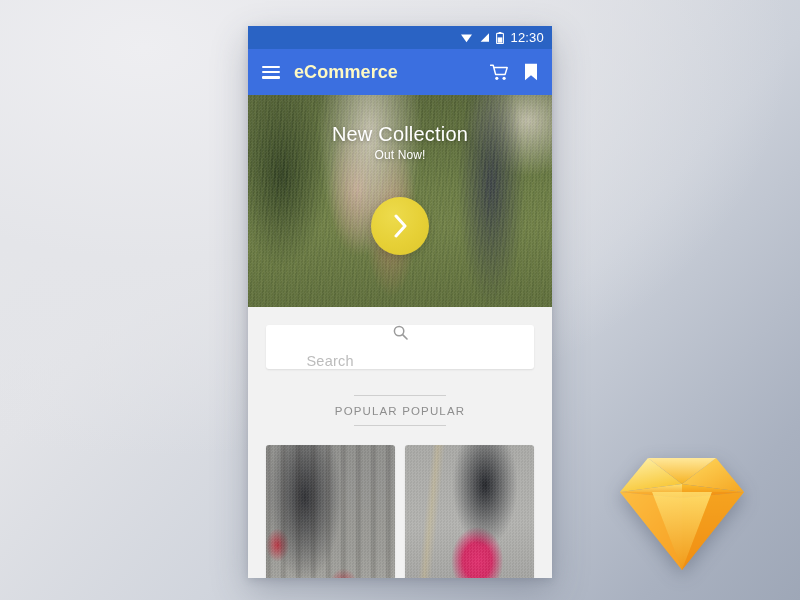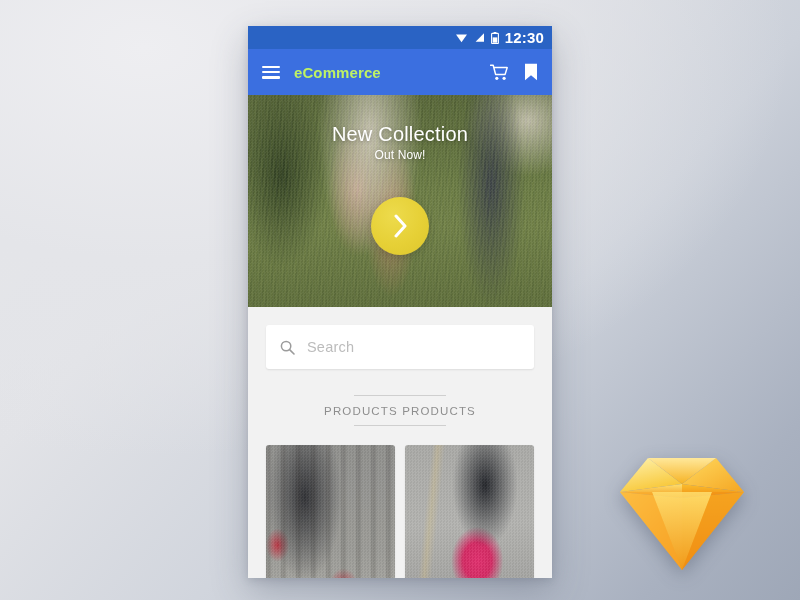--- a/index.html
+++ b/index.html
@@ -19,32 +19,32 @@
     position:absolute; left:248px; top:26px; width:304px; height:552px;
     background:#f2f2f2; overflow:hidden;
     box-shadow:0 14px 34px rgba(60,70,90,.30), 0 2px 8px rgba(60,70,90,.18);
   }
 
   
   .statusbar {
     height:23px; background:#2a63c4; display:flex; align-items:center;
     justify-content:flex-end; padding:0 8px; gap:6px;
   }
-  .sb-clock { color:#fff; font-size:15px; font-weight:bold; letter-spacing:.2px; }
+  .sb-clock { color:#fff; font-size:13px; font-weight:normal; letter-spacing:.2px; }
   .sb-ico { display:block; }
 
   
   .appbar {
     height:46px; background:#3b6fe0; display:flex; align-items:center;
     padding:0 14px; gap:14px;
   }
   .hamburger { width:18px; height:13px; display:flex; flex-direction:column;
     justify-content:space-between; cursor:pointer; }
   .hamburger i { display:block; height:2.2px; background:#fff; border-radius:1px; }
-  .appbar-title { color:#bef264; font-size:15px; font-weight:bold; letter-spacing:.1px; flex:1; }
+  .appbar-title { color:#fef9c3; font-size:18px; font-weight:bold; letter-spacing:.1px; flex:1; }
   .appbar-actions { display:flex; align-items:center; gap:15px; }
 
   
   .hero { position:relative; height:212px; overflow:hidden; background:#5d6a4a; }
   .hero-bg { position:absolute; inset:0; }
   .hero-overlay { position:absolute; inset:0;
     background:linear-gradient(180deg, rgba(40,45,30,.14) 0%, rgba(40,45,30,.06) 45%, rgba(40,45,30,.16) 100%); }
   .hero-text { position:absolute; left:0; right:0; top:28px; text-align:center; }
   .hero-title { color:#fff; font-size:20px; font-weight:normal; letter-spacing:.2px;
     text-shadow:0 1px 4px rgba(0,0,0,.32); }
@@ -55,21 +55,21 @@
     width:58px; height:58px; border-radius:50%;
     background:radial-gradient(circle at 38% 32%, #eddb4c 0%, #e6d036 55%, #ddc62c 100%);
     display:flex; align-items:center; justify-content:center; cursor:pointer;
     box-shadow:0 2px 8px rgba(0,0,0,.18);
   }
 
   
   .content { background:#f2f2f2; padding:18px 18px 0; }
   .searchbar {
     height:44px; background:#fff; border-radius:3px; display:flex; align-items:center;
-    padding:0 14px; gap:12px; box-shadow:0 1px 2px rgba(0,0,0,.09);
+    padding:0 14px; gap:12px; box-shadow:0 1px 2px rgba(0,0,0,.09);flex-direction:column;
   }
   .search-input {
     border:0; outline:0; background:transparent; font-size:14.5px; color:#b8b8b8;
     font-family:"Liberation Sans", sans-serif; flex:1; letter-spacing:.2px;
   }
   .search-input::placeholder { color:#bcbcbc; }
 
   .section-head { margin-top:26px; text-align:center; }
   .sh-rule { width:92px; height:1px; background:#cfcfcf; margin:0 auto; }
   .sh-label { font-size:11.5px; letter-spacing:1.15px; color:#8e8e8e;
@@ -192,21 +192,21 @@
       <div class="searchbar">
         <svg width="15" height="15" viewBox="0 0 15 15">
           <circle cx="6.1" cy="6.1" r="4.7" fill="none" stroke="#9b9b9b" stroke-width="1.5"></circle>
           <path d="M9.6 9.6 L14 14" stroke="#9b9b9b" stroke-width="1.6" stroke-linecap="round"></path>
         </svg>
         <input class="search-input" type="text" placeholder="Search" style="">
       </div>
 
       <div class="section-head">
         <div class="sh-rule"></div>
-        <div class="sh-label">PRODUCTS PRODUCTS</div>
+        <div class="sh-label">POPULAR POPULAR</div>
         <div class="sh-rule"></div>
       </div>
 
       <div class="grid">
         <div class="card">
           <div class="card-photo ph-card1"></div>
           <div class="grain"></div>
         </div>
         <div class="card">
           <div class="card-photo ph-card2"></div>

